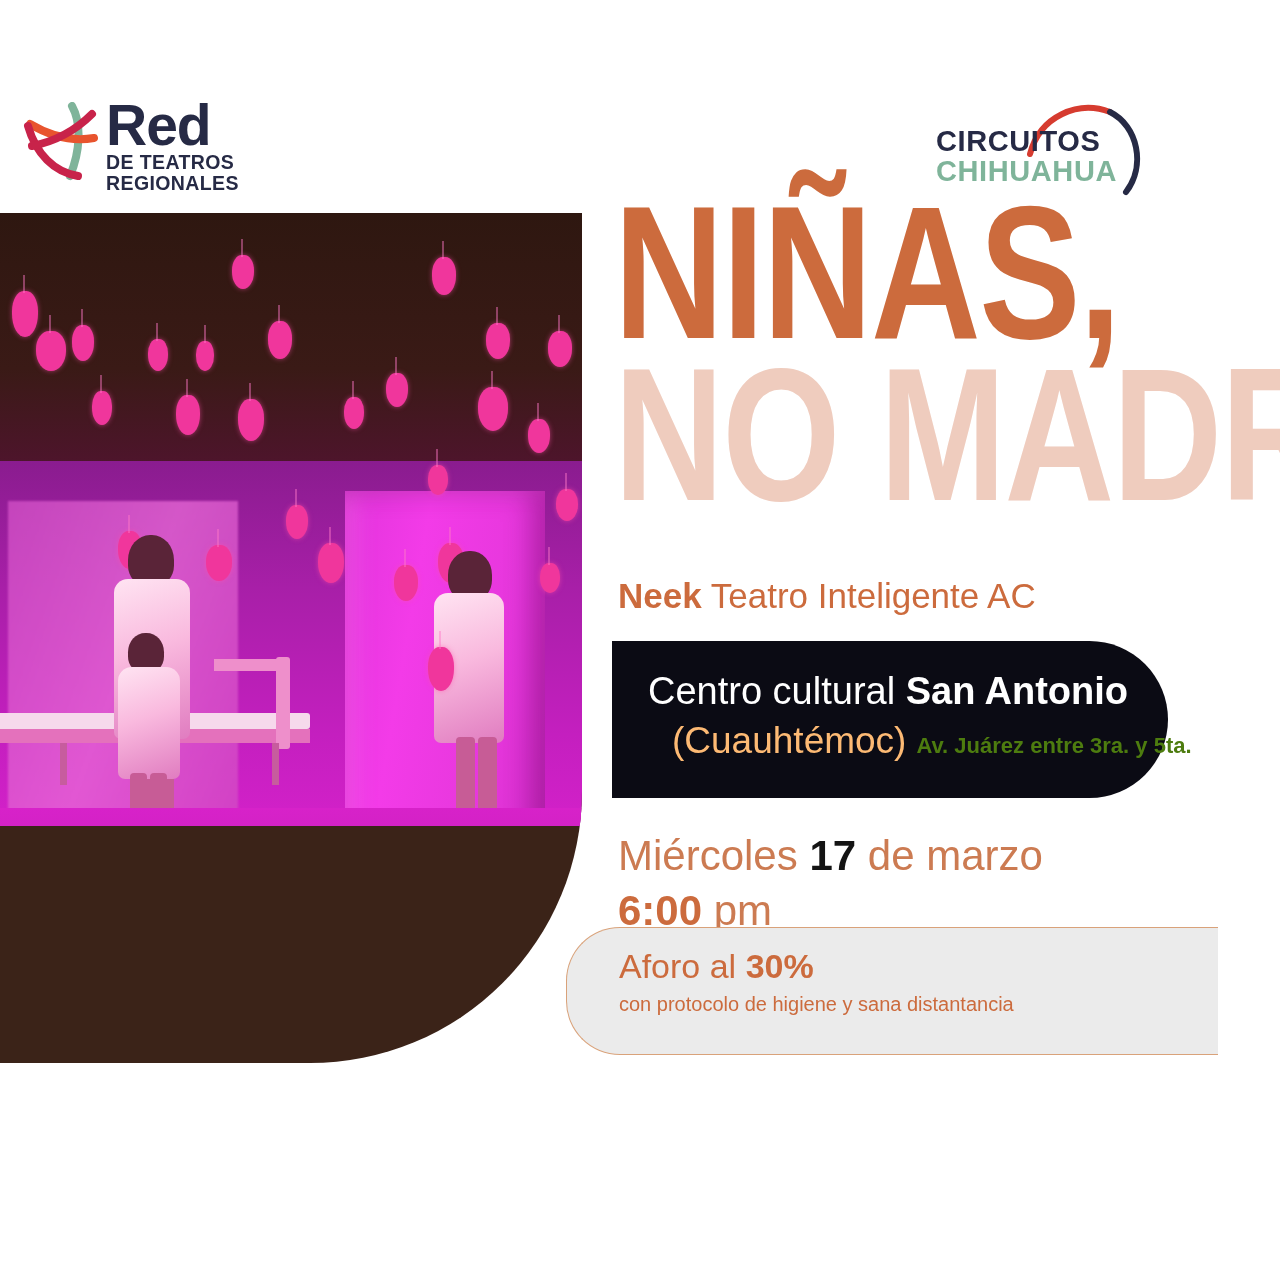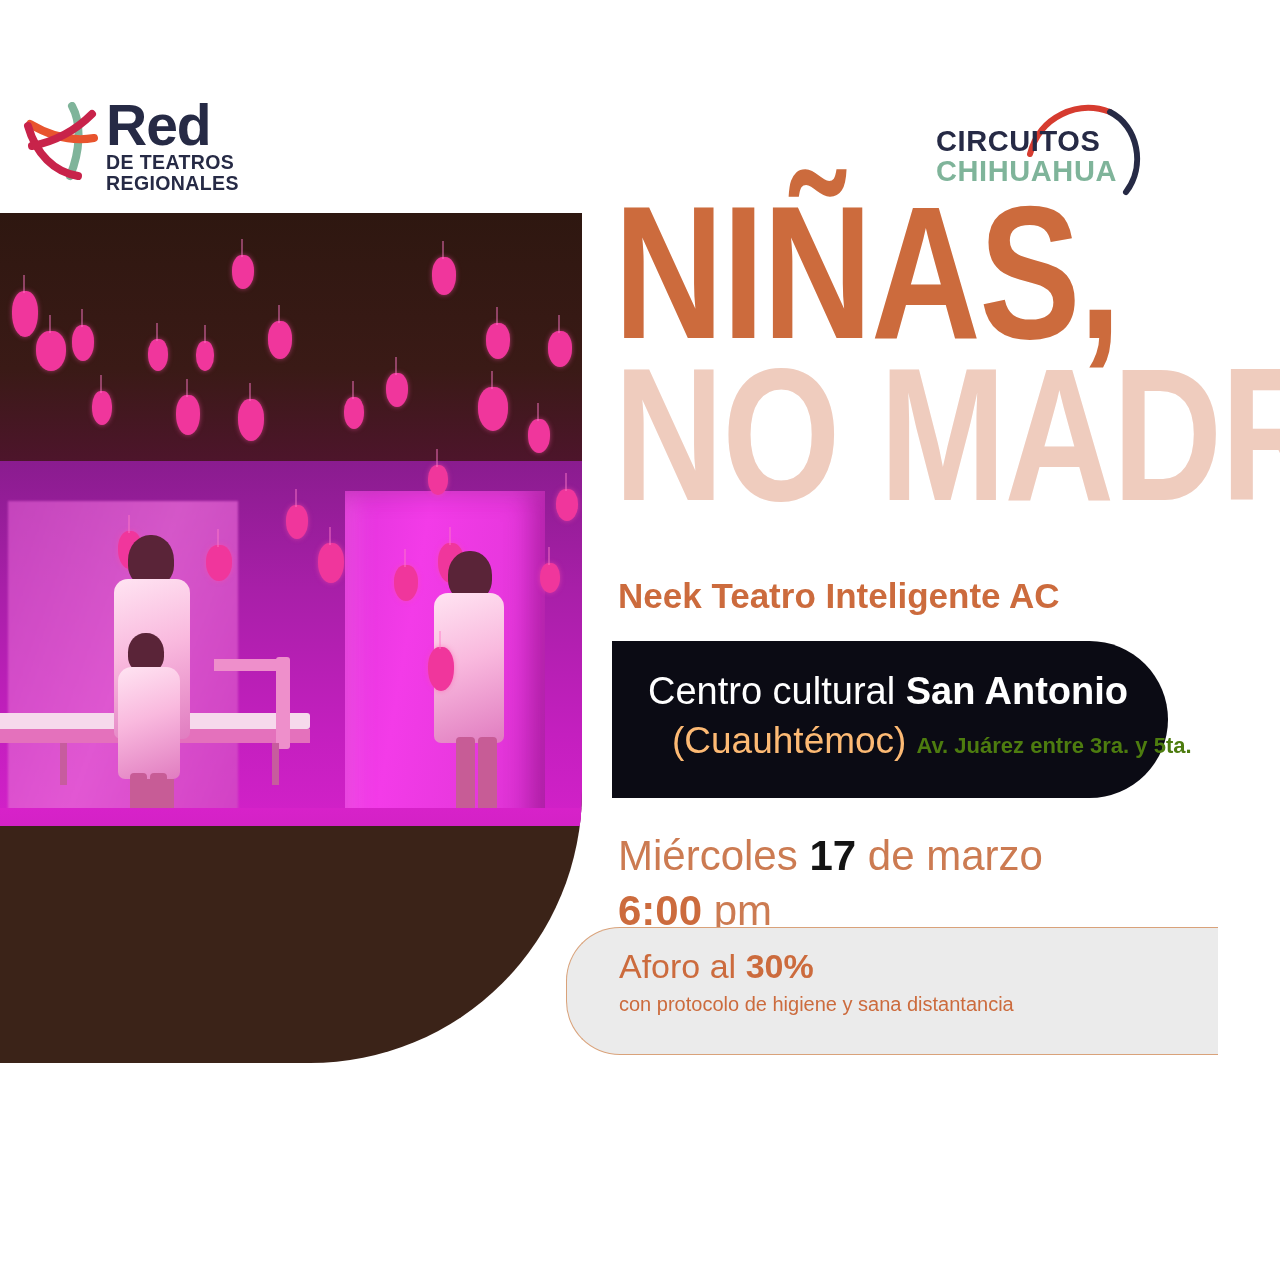--- a/index.html
+++ b/index.html
@@ -67,21 +67,21 @@
     transform:scaleX(0.80);
     transform-origin:left top;
     white-space:nowrap;
   }
   #title-l1 { font-size:190px; color:#CC6B3D; }
   #title-l2 { font-size:190px; color:#EFCCBE; margin-top:10px; }
 
   #company { position:absolute; left:618px; top:576px; font-size:35px; color:#CC6B3D;
     white-space:nowrap; }
   #company b { font-weight:bold; }
-  #company span { font-weight:bold; }
+  #company span { font-weight:normal; }
 
   
   #venue {
     position:absolute; left:612px; top:641px; width:556px; height:157px;
     background:#0B0B14;
     border-radius:0 85px 85px 0;
   }
   #venue-inner { position:absolute; left:36px; top:27px; }
   #venue-l1 { font-size:38px; color:#FFFFFF; white-space:nowrap; line-height:1.25; }
   #venue-l1 b { font-weight:bold; }

